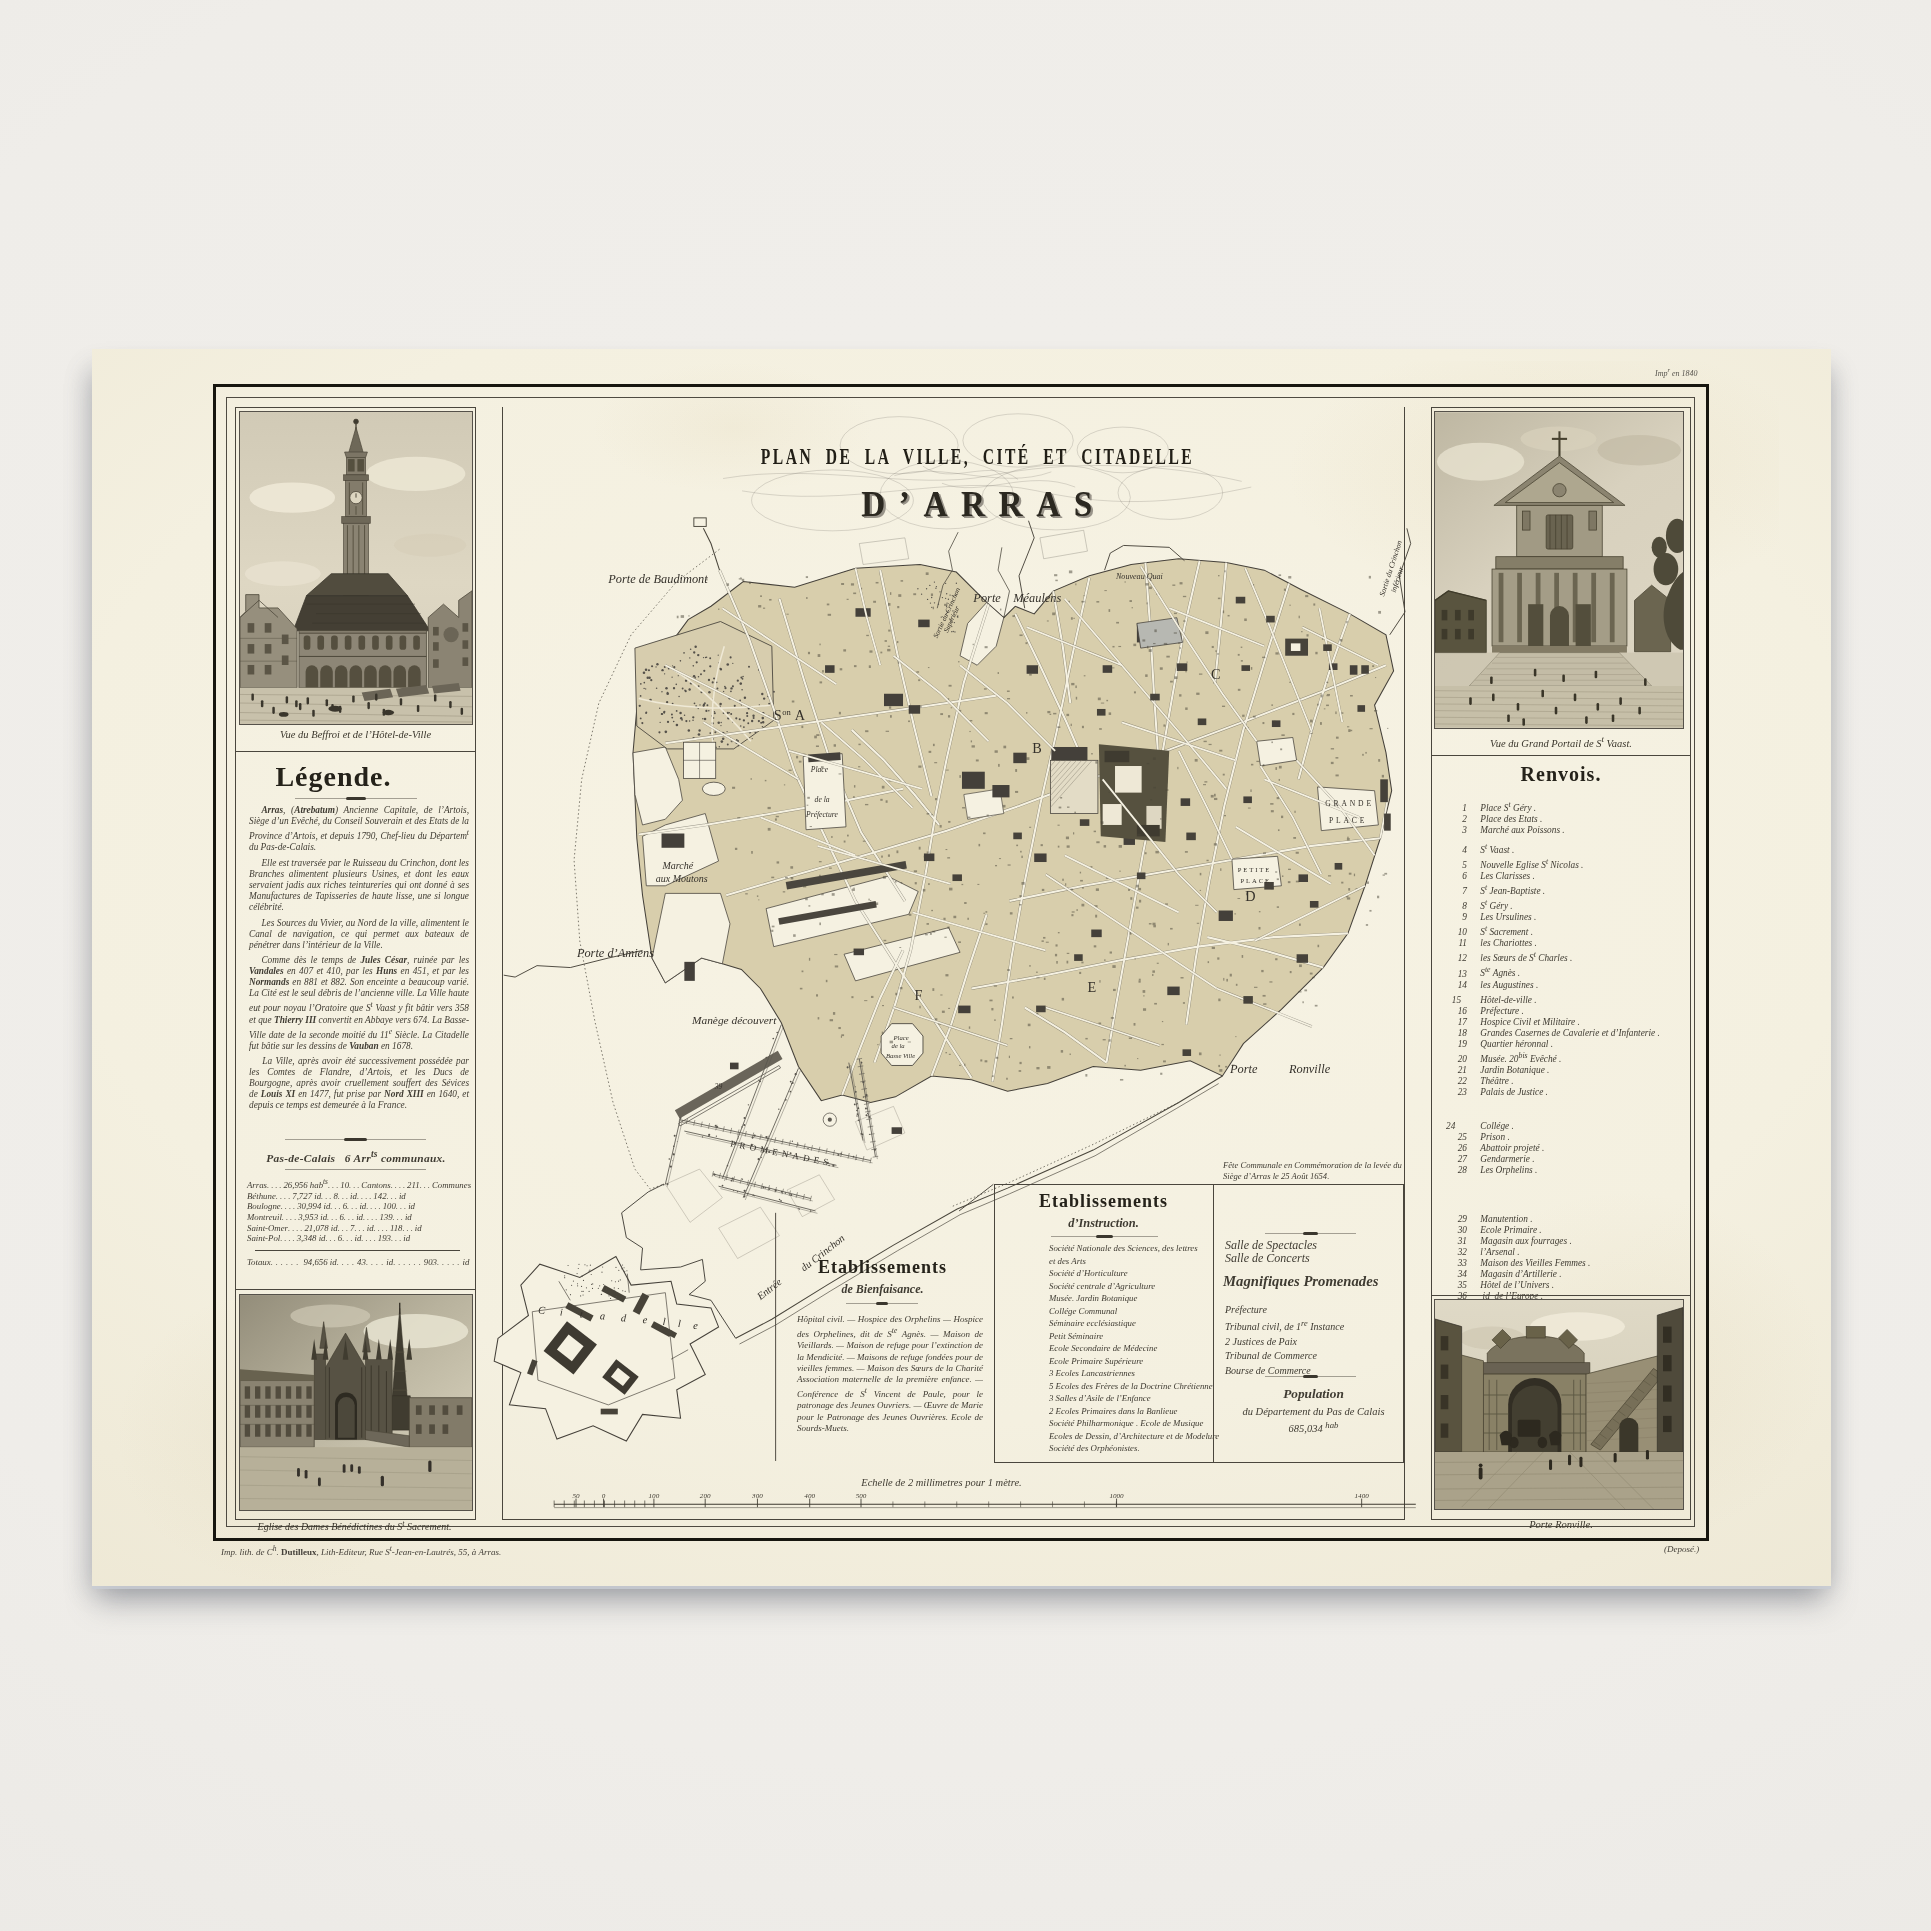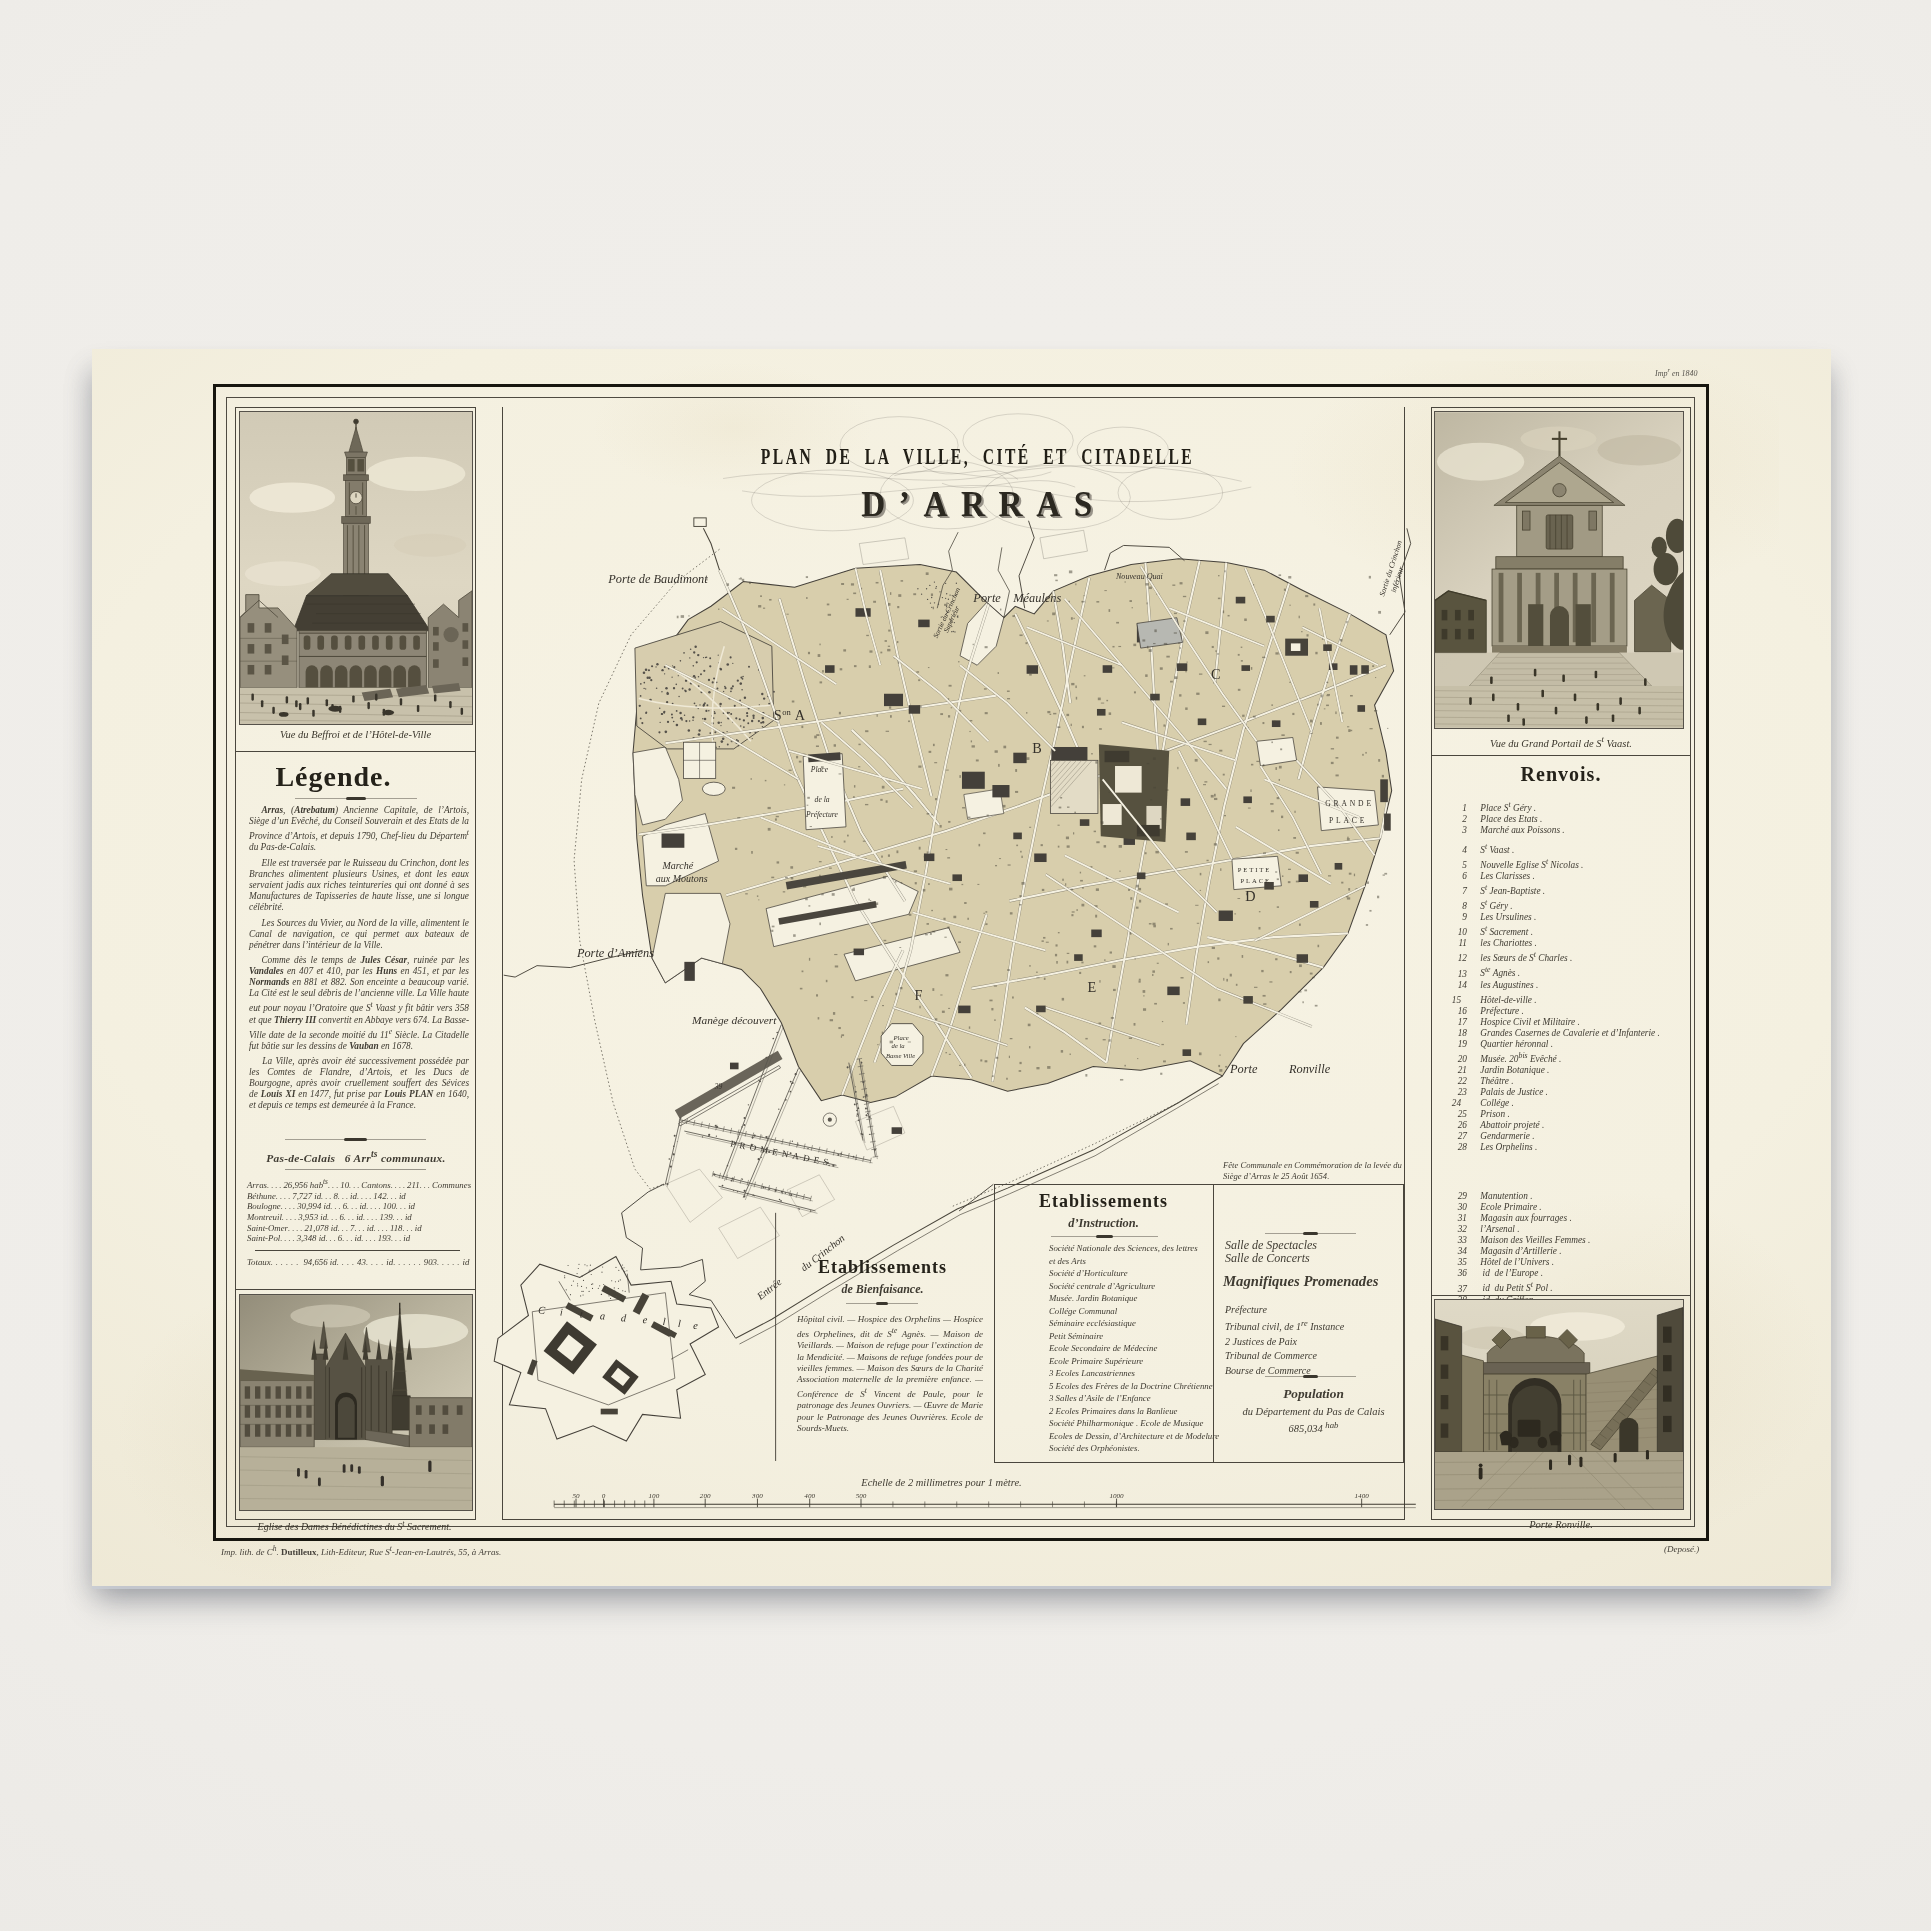--- a/index.html
+++ b/index.html
@@ -186,21 +186,21 @@
     </div>
   <div class="cap" style="left:235px;top:729px;width:241px;">Vue du Beffroi et de l’Hôtel-de-Ville</div>
   <div class="abs" style="left:235px;top:751px;width:241px;height:1px;background:#4a463d;"></div>
   <div class="abs bl" style="left:235px;top:761px;width:197px;text-align:center;font-size:28px;">Légende.</div>
   <div class="orn" style="left:295px;top:797px;width:122px;"></div>
   <div class="abs it" style="left:249px;top:805px;width:220px;font-size:9.3px;line-height:11px;text-align:justify;">
     <p style="margin:0 0 4.8px 0;text-indent:12.4px;"><b>Arras</b>, (<b>Atrebatum</b>) Ancienne Capitale, de l’Artois, Siège d’un Evêché, du Conseil Souverain et des Etats de la Province d’Artois, et depuis 1790, Chef-lieu du Départem<sup>t</sup> du Pas-de-Calais.</p>
     <p style="margin:0 0 4.8px 0;text-indent:12.4px;">Elle est traversée par le Ruisseau du Crinchon, dont les Branches alimentent plusieurs Usines, et dont les eaux servaient jadis aux riches teintureries qui ont donné à ses Manufactures de Tapisseries de haute lisse, une si longue célébrité.</p>
     <p style="margin:0 0 4.8px 0;text-indent:12.4px;">Les Sources du Vivier, au Nord de la ville, alimentent le Canal de navigation, ce qui permet aux bateaux de pénétrer dans l’intérieur de la Ville.</p>
     <p style="margin:0 0 4.8px 0;text-indent:12.4px;">Comme dès le temps de <b>Jules César</b>, ruinée par les <b>Vandales</b> en 407 et 410, par les <b>Huns</b> en 451, et par les <b>Normands</b> en 881 et 882. Son enceinte a beaucoup varié. La Cité est le seul débris de l’ancienne ville. La Ville haute eut pour noyau l’Oratoire que S<sup>t</sup> Vaast y fit bâtir vers 358 et que <b>Thierry III</b> convertit en Abbaye vers 674. La Basse-Ville date de la seconde moitié du 11<sup>e</sup> Siècle. La Citadelle fut bâtie sur les dessins de <b>Vauban</b> en 1678.</p>
-    <p style="margin:0;text-indent:13.3px;">La Ville, après avoir été successivement possédée par les Comtes de Flandre, d’Artois, et les Ducs de Bourgogne, après avoir cruellement souffert des Sévices de <b>Louis XI</b> en 1477, fut prise par <b>Louis PLAN</b> en 1640, et depuis ce temps est demeurée à la France.</p>
+    <p style="margin:0;text-indent:13.3px;">La Ville, après avoir été successivement possédée par les Comtes de Flandre, d’Artois, et les Ducs de Bourgogne, après avoir cruellement souffert des Sévices de <b>Louis XI</b> en 1477, fut prise par <b>Nord XIII</b> en 1640, et depuis ce temps est demeurée à la France.</p>
   </div>
   <div class="orn" style="left:285px;top:1138px;width:141px;"></div>
   <div class="abs it" style="left:240px;top:1149px;width:232px;text-align:center;font-size:11.4px;font-weight:bold;letter-spacing:0.3px;">Pas-de-Calais &nbsp;&nbsp;6 Arr<sup>ts</sup> communaux.</div>
   <div class="abs" style="left:285px;top:1169px;width:141px;height:1px;background:#4a463d88;"></div>
   <div class="abs it" id="tbl" style="left:247px;top:1177px;width:223px;font-size:8.8px;line-height:10.7px;">
       <div style="white-space:nowrap;">Arras<span style="letter-spacing:1.9px;">....</span>26,956 hab<sup>ts</sup><span style="letter-spacing:1.9px;">...</span>10<span style="letter-spacing:1.9px;">...</span>Cantons<span style="letter-spacing:1.9px;">....</span>211<span style="letter-spacing:1.9px;">...</span>Communes</div>
       <div style="white-space:nowrap;">Béthune<span style="letter-spacing:1.9px;">....</span>7,727 id<span style="letter-spacing:1.9px;">...</span>8<span style="letter-spacing:1.9px;">...</span>id<span style="letter-spacing:1.9px;">....</span>142<span style="letter-spacing:1.9px;">...</span>id</div>
       <div style="white-space:nowrap;">Boulogne<span style="letter-spacing:1.9px;">....</span>30,994 id<span style="letter-spacing:1.9px;">...</span>6<span style="letter-spacing:1.9px;">...</span>id<span style="letter-spacing:1.9px;">....</span>100<span style="letter-spacing:1.9px;">...</span>id</div>
       <div style="white-space:nowrap;">Montreuil<span style="letter-spacing:1.9px;">....</span>3,953 id<span style="letter-spacing:1.9px;">...</span>6<span style="letter-spacing:1.9px;">...</span>id<span style="letter-spacing:1.9px;">....</span>139<span style="letter-spacing:1.9px;">...</span>id</div>
       <div style="white-space:nowrap;">Saint-Omer<span style="letter-spacing:1.9px;">....</span>21,078 id<span style="letter-spacing:1.9px;">...</span>7<span style="letter-spacing:1.9px;">...</span>id<span style="letter-spacing:1.9px;">....</span>118<span style="letter-spacing:1.9px;">...</span>id</div>
@@ -443,21 +443,21 @@
       <div style="height:4.8px;"></div>
       <div style="white-space:nowrap;"><span style="display:inline-block;width:21px;text-align:center;">15</span><span style="display:inline-block;width:13.3px;"></span>Hôtel-de-ville .</div>
       <div style="white-space:nowrap;"><span style="display:inline-block;width:21px;text-align:right;">16</span><span style="display:inline-block;width:13.3px;"></span>Préfecture .</div>
       <div style="white-space:nowrap;"><span style="display:inline-block;width:21px;text-align:right;">17</span><span style="display:inline-block;width:13.3px;"></span>Hospice Civil et Militaire .</div>
       <div style="white-space:nowrap;"><span style="display:inline-block;width:21px;text-align:right;">18</span><span style="display:inline-block;width:13.3px;"></span>Grandes Casernes de Cavalerie et d’Infanterie .</div>
       <div style="white-space:nowrap;"><span style="display:inline-block;width:21px;text-align:right;">19</span><span style="display:inline-block;width:13.3px;"></span>Quartier héronnal .</div>
       <div style="white-space:nowrap;"><span style="display:inline-block;width:21px;text-align:right;">20</span><span style="display:inline-block;width:13.3px;"></span>Musée. 20<sup>bis</sup> Evêché .</div>
       <div style="white-space:nowrap;"><span style="display:inline-block;width:21px;text-align:right;">21</span><span style="display:inline-block;width:13.3px;"></span>Jardin Botanique .</div>
       <div style="white-space:nowrap;"><span style="display:inline-block;width:21px;text-align:right;">22</span><span style="display:inline-block;width:13.3px;"></span>Théâtre .</div>
       <div style="white-space:nowrap;"><span style="display:inline-block;width:21px;text-align:right;">23</span><span style="display:inline-block;width:13.3px;"></span>Palais de Justice .</div>
-      <div style="white-space:nowrap;"><span style="display:inline-block;width:21px;text-align:center;">24</span><span style="display:inline-block;width:13.3px;"></span>Collége .</div>
+      <div style="white-space:nowrap;"><span style="display:inline-block;width:21px;text-align:left;margin-top:23px;">24</span><span style="display:inline-block;width:13.3px;"></span>Collége .</div>
       <div style="white-space:nowrap;"><span style="display:inline-block;width:21px;text-align:right;">25</span><span style="display:inline-block;width:13.3px;"></span>Prison .</div>
       <div style="white-space:nowrap;"><span style="display:inline-block;width:21px;text-align:right;">26</span><span style="display:inline-block;width:13.3px;"></span>Abattoir projeté .</div>
       <div style="white-space:nowrap;"><span style="display:inline-block;width:21px;text-align:right;">27</span><span style="display:inline-block;width:13.3px;"></span>Gendarmerie .</div>
       <div style="white-space:nowrap;"><span style="display:inline-block;width:21px;text-align:right;">28</span><span style="display:inline-block;width:13.3px;"></span>Les Orphelins .</div>
       <div style="white-space:nowrap;margin-top:38px;"><span style="display:inline-block;width:21px;text-align:right;">29</span><span style="display:inline-block;width:13.3px;"></span>Manutention .</div>
       <div style="white-space:nowrap;"><span style="display:inline-block;width:21px;text-align:right;">30</span><span style="display:inline-block;width:13.3px;"></span>Ecole Primaire .</div>
       <div style="white-space:nowrap;"><span style="display:inline-block;width:21px;text-align:right;">31</span><span style="display:inline-block;width:13.3px;"></span>Magasin aux fourrages .</div>
       <div style="white-space:nowrap;"><span style="display:inline-block;width:21px;text-align:right;">32</span><span style="display:inline-block;width:13.3px;"></span>l’Arsenal .</div>
       <div style="white-space:nowrap;"><span style="display:inline-block;width:21px;text-align:right;">33</span><span style="display:inline-block;width:13.3px;"></span>Maison des Vieilles Femmes .</div>
       <div style="white-space:nowrap;"><span style="display:inline-block;width:21px;text-align:right;">34</span><span style="display:inline-block;width:13.3px;"></span>Magasin d’Artillerie .</div>

